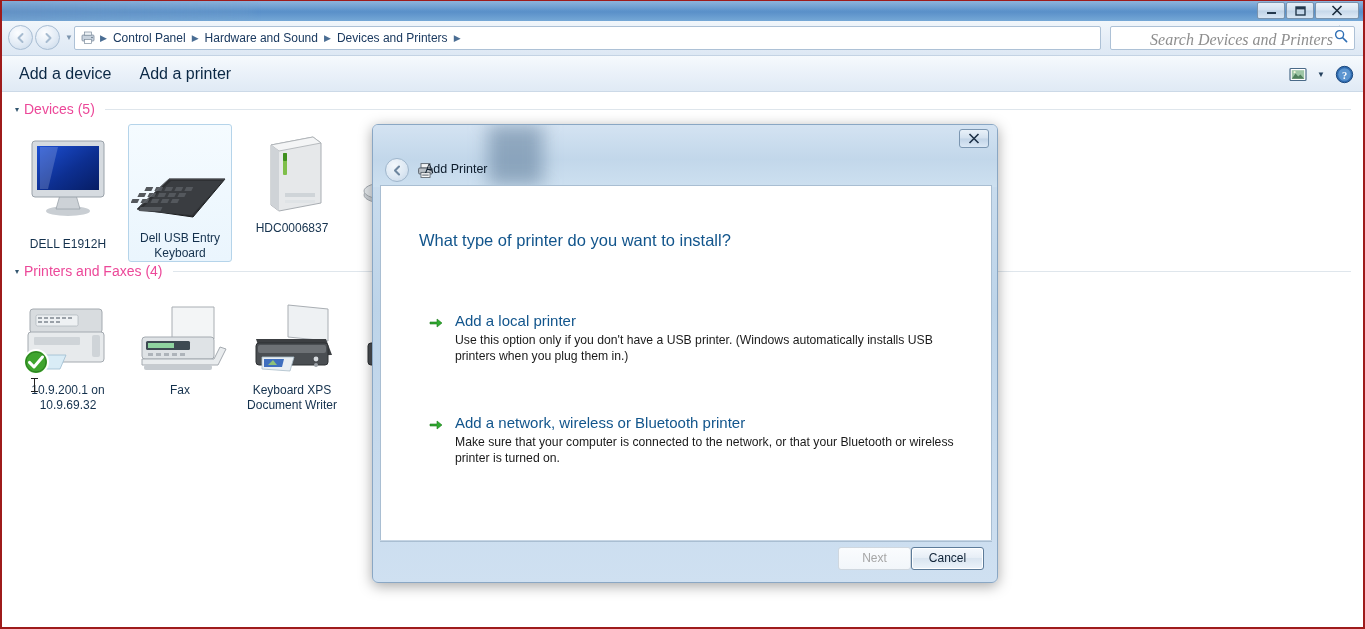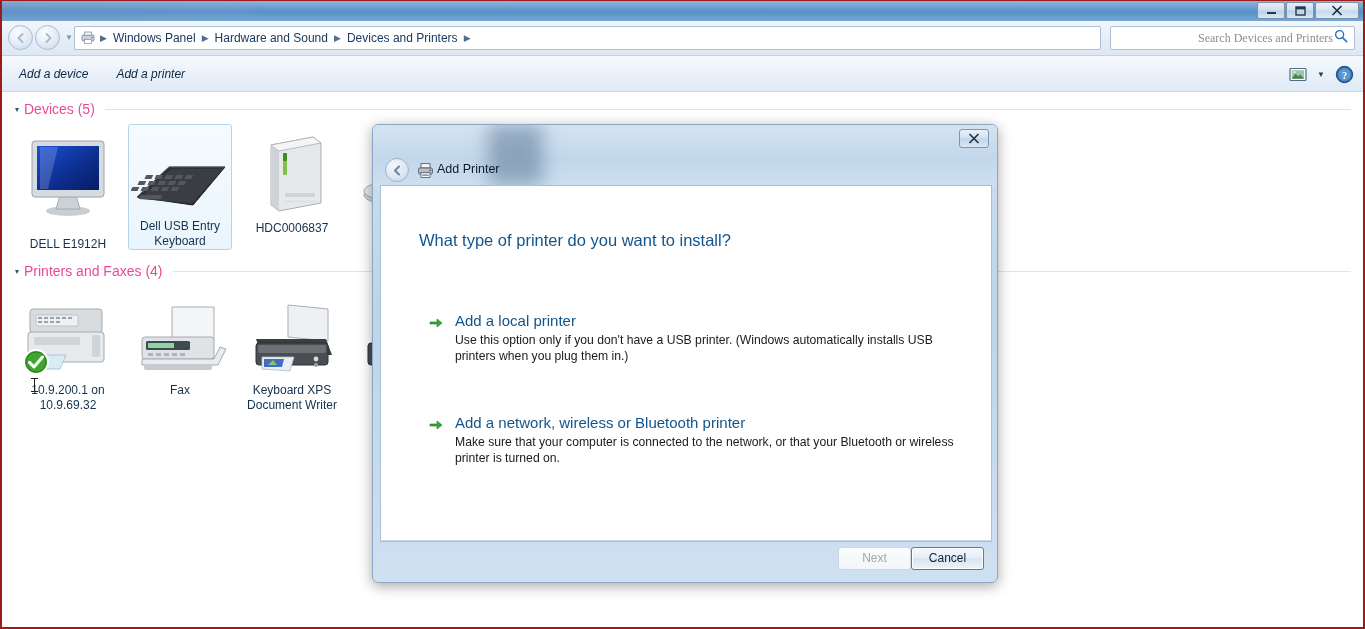--- a/index.html
+++ b/index.html
@@ -143,27 +143,26 @@
 
   
   #toolbar {
     position: absolute; left: 0; top: 55px;
     width: 1361px; height: 36px;
     background: linear-gradient(to bottom, #f6fafd 0%, #eaf1f9 50%, #e0eaf5 100%);
     border-bottom: 1px solid #ccd9e7;
     display: flex; align-items: center;
   }
   .tb-item {
-    font-size: 12px; color: #0b2845;
+    font-size: 16px; color: #0b2845;
     padding: 4px 10px;
     margin-left: 6px;
     border: 1px solid transparent;
     border-radius: 2px;
     white-space: nowrap;
-    font-style: italic;
   }
   #toolbar-right {
     position: absolute; right: 6px; top: 0; height: 36px;
     display: flex; align-items: center; gap: 2px;
   }
   .tb-icon-btn {
     width: 26px; height: 24px;
     display: flex; align-items: center; justify-content: center;
     border: 1px solid transparent; border-radius: 2px;
   }
@@ -240,21 +239,21 @@
     border: 1px solid #9fb6cc;
     display: flex; align-items: center; justify-content: center;
     color: #5e7a95;
   }
   #dialog-titleicon {
     position: absolute; left: 43px; top: 36px;
     width: 18px; height: 18px;
     display: flex; align-items: center; justify-content: center;
   }
   #dialog-title {
-    position: absolute; left: 64px; top: 37px;
+    position: absolute; left: 52px; top: 37px;
     font-size: 12.5px; color: #0c1b2b;
   }
   #dialog-close {
     position: absolute; right: 8px; top: 4px;
     width: 30px; height: 19px;
     border: 1px solid #7b96b1;
     border-radius: 3px;
     background: linear-gradient(to bottom, #e9f1f9 0%, #d3e1ef 48%, #c2d4e7 52%, #dbe8f5 100%);
     display: flex; align-items: center; justify-content: center;
     color: #1e3147;
@@ -369,21 +368,21 @@
     <div id="breadcrumb">
       <div class="bc-icon">
         <svg width="16" height="16" viewBox="0 0 16 16">
           <rect x="2" y="5" width="12" height="6" rx="1" fill="#c9d3de" stroke="#7c8c9c" stroke-width="0.8"></rect>
           <rect x="4.5" y="2" width="7" height="3.2" fill="#eef2f6" stroke="#7c8c9c" stroke-width="0.7"></rect>
           <rect x="4.5" y="9.5" width="7" height="4" fill="#ffffff" stroke="#7c8c9c" stroke-width="0.7"></rect>
           <circle cx="12" cy="7.5" r="0.8" fill="#5f7183"></circle>
         </svg>
       </div>
       <span class="bc-sep">▶</span>
-      <span class="bc-item">Windows Panel</span>
+      <span class="bc-item">Control Panel</span>
       <span class="bc-sep">▶</span>
       <span class="bc-item">Hardware and Sound</span>
       <span class="bc-sep">▶</span>
       <span class="bc-item">Devices and Printers</span>
       <span class="bc-sep">▶</span>
     </div>
     <div id="bc-chevron-end">▼</div>
     <div id="bc-refresh">
       <svg width="14" height="13" viewBox="0 0 14 13">
         <path d="M3 3 L7 3 L5.2 1" stroke="#2f6fb5" stroke-width="1.4" fill="none" stroke-linecap="round"></path>
@@ -395,21 +394,21 @@
     <div id="searchbox">
       <span class="sp" title="Search Devices and Printers"></span>
       <span class="mag">
         <svg width="14" height="14" viewBox="0 0 14 14">
           <circle cx="5.6" cy="5.6" r="4" fill="none" stroke="#2f6fb5" stroke-width="1.4"></circle>
           <path d="M8.7 8.7 L12.6 12.6" stroke="#2f6fb5" stroke-width="1.6" stroke-linecap="round"></path>
         </svg>
       </span>
     </div>
 
-    <div style="position:absolute;right:30px;top:10px;font-size:12px;color:#8e8e8e;font-family:'Liberation Serif',serif;pointer-events:none;">Search Devices and Printers</div>
+    <div style="position:absolute;right:30px;top:10px;font-size:16px;font-style:italic;color:#8e8e8e;font-family:'Liberation Serif',serif;pointer-events:none;">Search Devices and Printers</div>
   </div>
 
   <div id="toolbar">
     <div class="tb-item">Add a device</div>
     <div class="tb-item">Add a printer</div>
 
     <div id="toolbar-right">
       <div class="tb-icon-btn">
         <svg width="18" height="15" viewBox="0 0 18 15">
           <rect x="1" y="1.5" width="16" height="12" rx="1" fill="#ffffff" stroke="#4a6a88" stroke-width="1.2"></rect>
@@ -449,21 +448,21 @@
             <stop offset="55%" stop-color="#0d2f91"></stop>
             <stop offset="100%" stop-color="#061d64"></stop>
           </linearGradient>
           <rect x="13" y="11" width="62" height="44" fill="url(#scr)"></rect>
           <path d="M16 12 L34 12 L24 54 L16 54 Z" fill="#ffffff" opacity="0.18"></path>
         </svg>
       </div>
       <div class="label">DELL E1912H</div>
     </div>
 
-    <div class="tile selected" style="left:126px; top:32px; padding-top:10px;">
+    <div class="tile selected" style="left:126px; top:32px; padding-top:22px;">
       <div class="ico" style="height:80px;">
         <svg width="98" height="62" viewBox="0 0 98 62">
           <path d="M6 44 L38 14 L94 14 L62 52 Z" fill="#2e3033" stroke="#1d1f21" stroke-width="1"></path>
           <path d="M8 46 L40 16 L92 16 L61 50 Z" fill="#3a3d41"></path>
           <g fill="#54585d">
             <rect x="18" y="34" width="7" height="4" transform="skewX(-26)"></rect>
             <rect x="28" y="34" width="7" height="4" transform="skewX(-26)"></rect>
             <rect x="38" y="34" width="7" height="4" transform="skewX(-26)"></rect>
             <rect x="48" y="34" width="7" height="4" transform="skewX(-26)"></rect>
             <rect x="58" y="34" width="7" height="4" transform="skewX(-26)"></rect>

